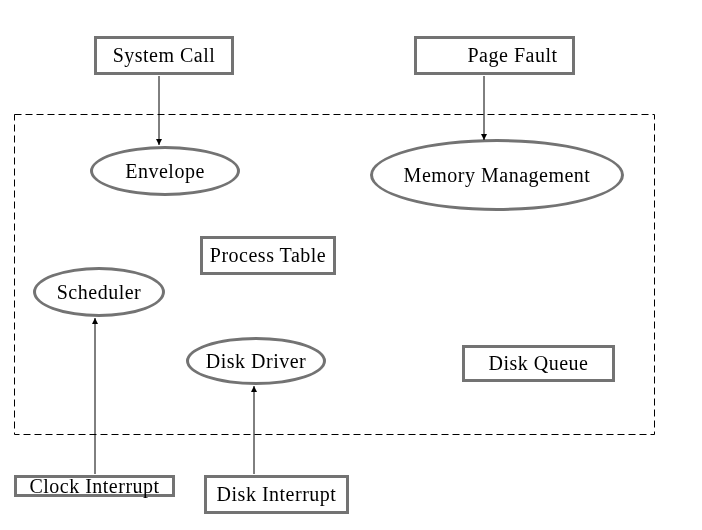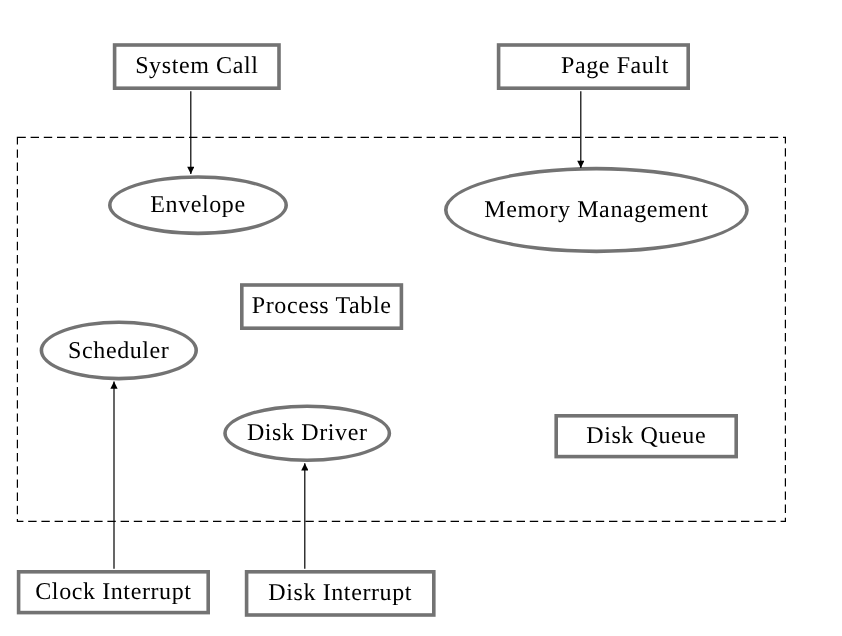--- a/index.html
+++ b/index.html
@@ -34,22 +34,22 @@
   }
   
   #n-system-call      { left: 94px;  top: 36px;  width: 140px; height: 39px; }
   #n-page-fault       { left: 414px; top: 36px;  width: 161px; height: 39px; padding-left: 36px; }
   #n-envelope         { left: 90px;  top: 146px; width: 150px; height: 50px; }
   #n-memory-management{ left: 370px; top: 139px; width: 254px; height: 72px; }
   #n-process-table    { left: 200px; top: 236px; width: 136px; height: 39px; }
   #n-scheduler        { left: 33px;  top: 267px; width: 132px; height: 50px; }
   #n-disk-driver      { left: 186px; top: 337px; width: 140px; height: 48px; }
   #n-disk-queue       { left: 425px; top: 345px; width: 153px; height: 37px; margin-left: 37px; }
-  #n-clock-interrupt  { left: 14px;  top: 475px; width: 161px; height: 37px; }
-  #n-disk-interrupt   { left: 204px; top: 475px; width: 159px; height: 39px; }
+  #n-clock-interrupt  { left: 14px;  top: 475px; width: 161px; height: 22px; }
+  #n-disk-interrupt   { left: 204px; top: 475px; width: 145px; height: 39px; }
 
   #overlay {
     position: absolute;
     left: 0;
     top: 0;
     width: 702px;
     height: 530px;
     pointer-events: none;
   }
 </style>

